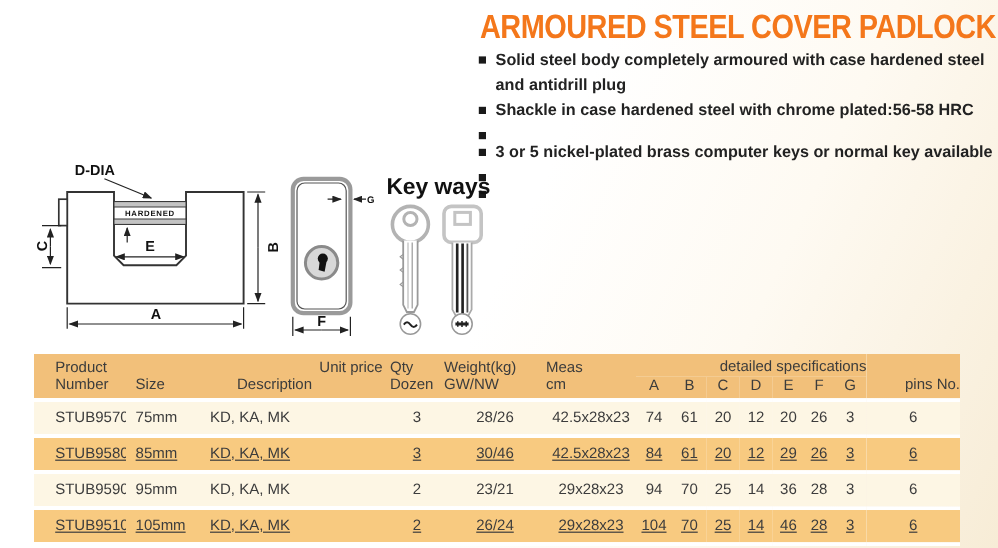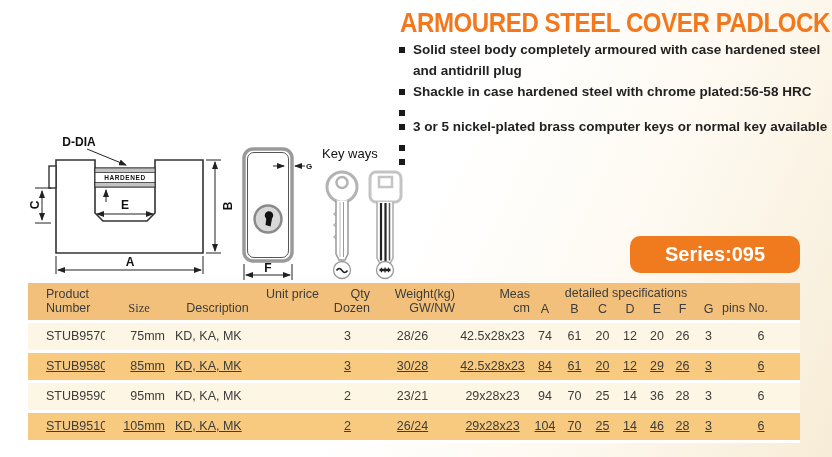--- a/index.html
+++ b/index.html
@@ -21,47 +21,47 @@
   .features .sq { flex:none; width:6px; height:6px; background:#1a1a1a; margin:8px 8px 0 0; }
   
   .badge {
     position:absolute; left:630px; top:236px; width:170px; height:37px;
     background:#F07A1E; border-radius:10px; color:#fff; font-size:20px; font-weight:bold;
     text-align:center; line-height:37px;
   }
   
   .front-view { position:absolute; left:30px; top:133px; }
   .side-view  { position:absolute; left:234px; top:141px; }
-  .keyways-label { position:absolute; left:322px; top:146px; font-size:13px; font-weight:normal; color:#111; }
+  .keyways-label { position:absolute; left:322px; top:146px; font-size:19px; font-weight:bold; color:#111; }
   .keys-svg { position:absolute; left:316px; top:166px; }
   svg text { font-family:"Liberation Sans", sans-serif; fill:#111; }
   .dim { stroke:#222; stroke-width:1; }
   .dimtxt { font-size:12px; font-weight:bold; }
   
-  .spec-table { position:absolute; left:28px; top:283px; }
+  .spec-table { position:absolute; left:28px; top:295px; }
   table { border-collapse:collapse; table-layout:fixed; width:772px; font-size:12.5px; color:#3c3c3c; }
   th { font-weight:normal; background:#F2C07A; line-height:14px; }
   th, td { overflow:hidden; }
   th.bb, td { border-bottom:3px solid #fff; }
   .pre { white-space:pre-line; }
   .h-product { text-align:left; padding-left:18px; vertical-align:middle; }
-  .h-size { text-align:center; padding:0 0 5px 8px; vertical-align:bottom;font-family:Liberation Serif, serif; }
-  .h-desc { text-align:center; padding:0 0 5px 10px; vertical-align:bottom; }
+  .h-size { text-align:left; padding:0 0 5px 8px; vertical-align:bottom; }
+  .h-desc { text-align:right; padding:0 0 5px 10px; vertical-align:bottom; }
   .h-unit { text-align:center; vertical-align:top; padding-top:4px;margin-left:14px; }
-  .h-mid  { text-align:right; vertical-align:middle; }
-  .h-pins { text-align:left; vertical-align:bottom; padding-bottom:5px; }
-  .h-specs { text-align:center; vertical-align:middle; }
+  .h-mid  { text-align:left; vertical-align:middle; }
+  .h-pins { text-align:right; vertical-align:bottom; padding-bottom:5px; }
+  .h-specs { text-align:right; vertical-align:middle; }
   .h-letter { text-align:center; vertical-align:top; }
   tr.hr1 { height:19px; } tr.hr2 { height:19px; }
   tr.data { height:30px;margin-top:44px; }
   tr.row-base td { background:#FDF6E4; }
   tr.row-alt  td { background:#F8CA80;text-decoration:underline; }
   td { text-align:center; vertical-align:middle; }
   td.c-product { text-align:left; padding-left:18px; }
-  td.c-size { text-align:right; padding-left:8px; }
+  td.c-size { text-align:left; padding-left:8px; }
   td.c-desc { text-align:left; padding-left:10px; }
 </style>
 </head>
 <body>
 
 <div class="page">
 
   <h1 class="title"><span class="condense">ARMOURED STEEL COVER PADLOCK</span></h1>
 
   <ul class="features">
@@ -169,21 +169,20 @@
       <circle cx="26" cy="104" r="8.5" fill="#fff" stroke="#999" stroke-width="1.3"></circle>
       <path d="M20.5,104.5 q2.7,-4 5.5,0 t5.5,0" fill="none" stroke="#222" stroke-width="1.6"></path>
     </g>
     <g>
       <circle cx="69" cy="104" r="8.5" fill="#fff" stroke="#999" stroke-width="1.3"></circle>
       <line x1="63.5" y1="104" x2="74.5" y2="104" stroke="#222" stroke-width="2.4"></line>
       <path d="M65.5,101.8 v4.4 M69,101.4 v5.2 M72.5,101.8 v4.4" fill="none" stroke="#222" stroke-width="1.3"></path>
     </g>
   </svg>
 
-  <div class="badge">Series:095</div>
 
   <div class="spec-table">
     <table>
       <colgroup>
         <col style="width:77px">
           <col style="width:60px">
           <col style="width:95px">
           <col style="width:65px">
         <col style="width:45px">
           <col style="width:85px">
@@ -240,21 +239,21 @@
           <td>26</td>
           <td>3</td>
           <td>6</td>
         </tr>
         <tr class="data row-alt">
           <td class="c-product">STUB9580</td>
           <td class="c-size">85mm</td>
           <td class="c-desc">KD, KA, MK</td>
           <td></td>
           <td>3</td>
-          <td>30/28</td>
+          <td>30/46</td>
           <td>42.5x28x23</td>
           <td>84</td>
           <td>61</td>
           <td>20</td>
           <td>12</td>
           <td>29</td>
           <td>26</td>
           <td>3</td>
           <td>6</td>
         </tr>

